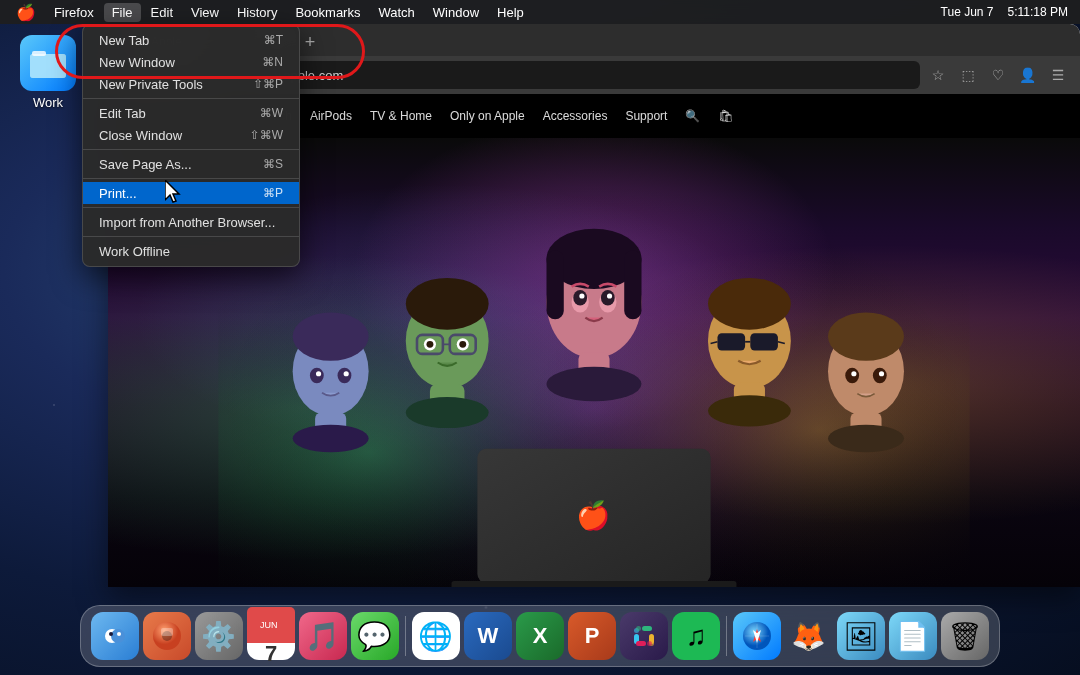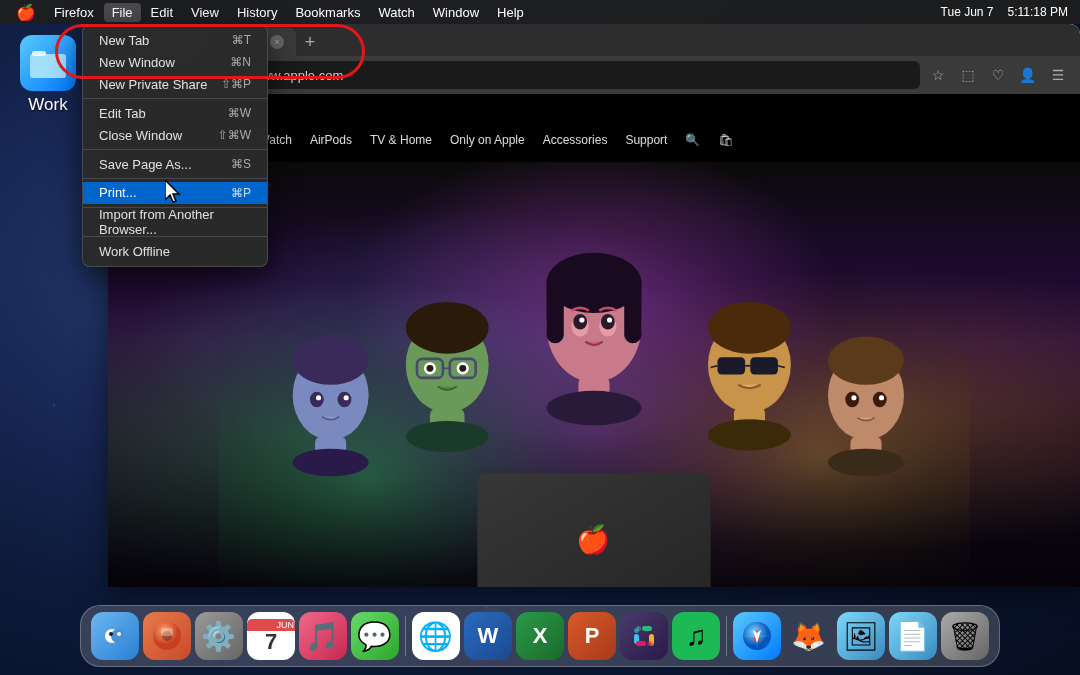--- a/index.html
+++ b/index.html
@@ -110,21 +110,21 @@
       height: 56px;
       background: linear-gradient(135deg, #5ac8fa, #007aff);
       border-radius: 12px;
       display: flex;
       align-items: center;
       justify-content: center;
     }
 
     .desktop-icon-label {
       color: white;
-      font-size: 17px;
+      font-size: 13px;
       text-shadow: 0 1px 2px rgba(0,0,0,0.8);
     }
 
     
     .browser-window {
       position: absolute;
       top: 24px;
       left: 108px;
       right: 0;
       bottom: 88px;
@@ -234,21 +234,20 @@
     }
 
     .apple-nav {
       background: rgba(0,0,0,0.85);
       backdrop-filter: blur(10px);
       height: 44px;
       display: flex;
       align-items: center;
       justify-content: space-between;
       padding: 0 20px;
-      margin-top: 24px;
     }
 
     .apple-nav-items {
       display: flex;
       align-items: center;
       gap: 18px;
       font-size: 12px;
       color: rgba(255,255,255,0.85);
     }
 
@@ -313,21 +312,21 @@
       height: 40px;
       background: rgba(255,255,255,0.3);
       margin: 0 2px;
     }
 
     
     .file-menu {
       position: absolute;
       top: 24px;
       left: 82px;
-      width: 186px;
+      width: 218px;
       background: rgba(42,42,42,0.97);
       backdrop-filter: blur(20px);
       border-radius: 8px;
       border: 1px solid rgba(255,255,255,0.15);
       box-shadow: 0 10px 30px rgba(0,0,0,0.6);
       z-index: 500;
       padding: 4px 0;
       color: #e0e0e0;
       font-size: 13px;
     }
@@ -337,21 +336,20 @@
       align-items: center;
       justify-content: space-between;
       padding: 4px 16px;
       cursor: pointer;
       height: 22px;
     }
 
     .menu-item.active {
       background: #0066cc;
       color: white;
-      align-items: flex-end;
     }
 
     .menu-item-label {}
     .menu-item-shortcut {
       color: #aaa;
       font-size: 12px;
     }
 
     .menu-item.active .menu-item-shortcut {
       color: rgba(255,255,255,0.8);
@@ -599,21 +597,21 @@
   <div class="file-menu">
     <div class="menu-item">
       <span class="menu-item-label">New Tab</span>
       <span class="menu-item-shortcut">⌘T</span>
     </div>
     <div class="menu-item">
       <span class="menu-item-label">New Window</span>
       <span class="menu-item-shortcut">⌘N</span>
     </div>
     <div class="menu-item">
-      <span class="menu-item-label">New Private Share</span>
+      <span class="menu-item-label">New Private Tools</span>
       <span class="menu-item-shortcut">⇧⌘P</span>
     </div>
     <div class="menu-separator"></div>
     <div class="menu-item">
       <span class="menu-item-label">Edit Tab</span>
       <span class="menu-item-shortcut">⌘W</span>
     </div>
     <div class="menu-item">
       <span class="menu-item-label">Close Window</span>
       <span class="menu-item-shortcut">⇧⌘W</span>
@@ -668,21 +666,21 @@
             </radialGradient>
           </defs>
           <circle cx="16" cy="16" r="5" fill="rgba(0,0,0,0.3)"></circle>
           <rect x="10" y="8" width="12" height="8" rx="2" fill="rgba(255,255,255,0.3)"></rect>
         </svg>
     </div>
 
     <div class="dock-item" style="background:linear-gradient(135deg,#999,#666);">⚙️</div>
 
     <div class="dock-item" style="background:#fff; font-size:12px; flex-direction:column; gap:0;">
-      <div style="background:#e04a4a;width:100%;text-align:right;color:white;font-size:9px;border-radius:5px 5px 0 0;padding:1px;">JUN</div>
+      <div style="background:#e04a4a;width:100%;text-align:left;color:white;font-size:9px;border-radius:5px 5px 0 0;padding:13px;">JUN</div>
       <div style="font-size:22px;font-weight:bold;color:#333;line-height:1;">7</div>
     </div>
 
     <div class="dock-item" style="background:linear-gradient(135deg,#f0688a,#c82850);">🎵</div>
 
     <div class="dock-item" style="background:linear-gradient(135deg,#6ad96a,#28a828);">💬</div>
 
     <div class="dock-separator"></div>
 
     <div class="dock-item" style="background:#fff;">🌐</div>

